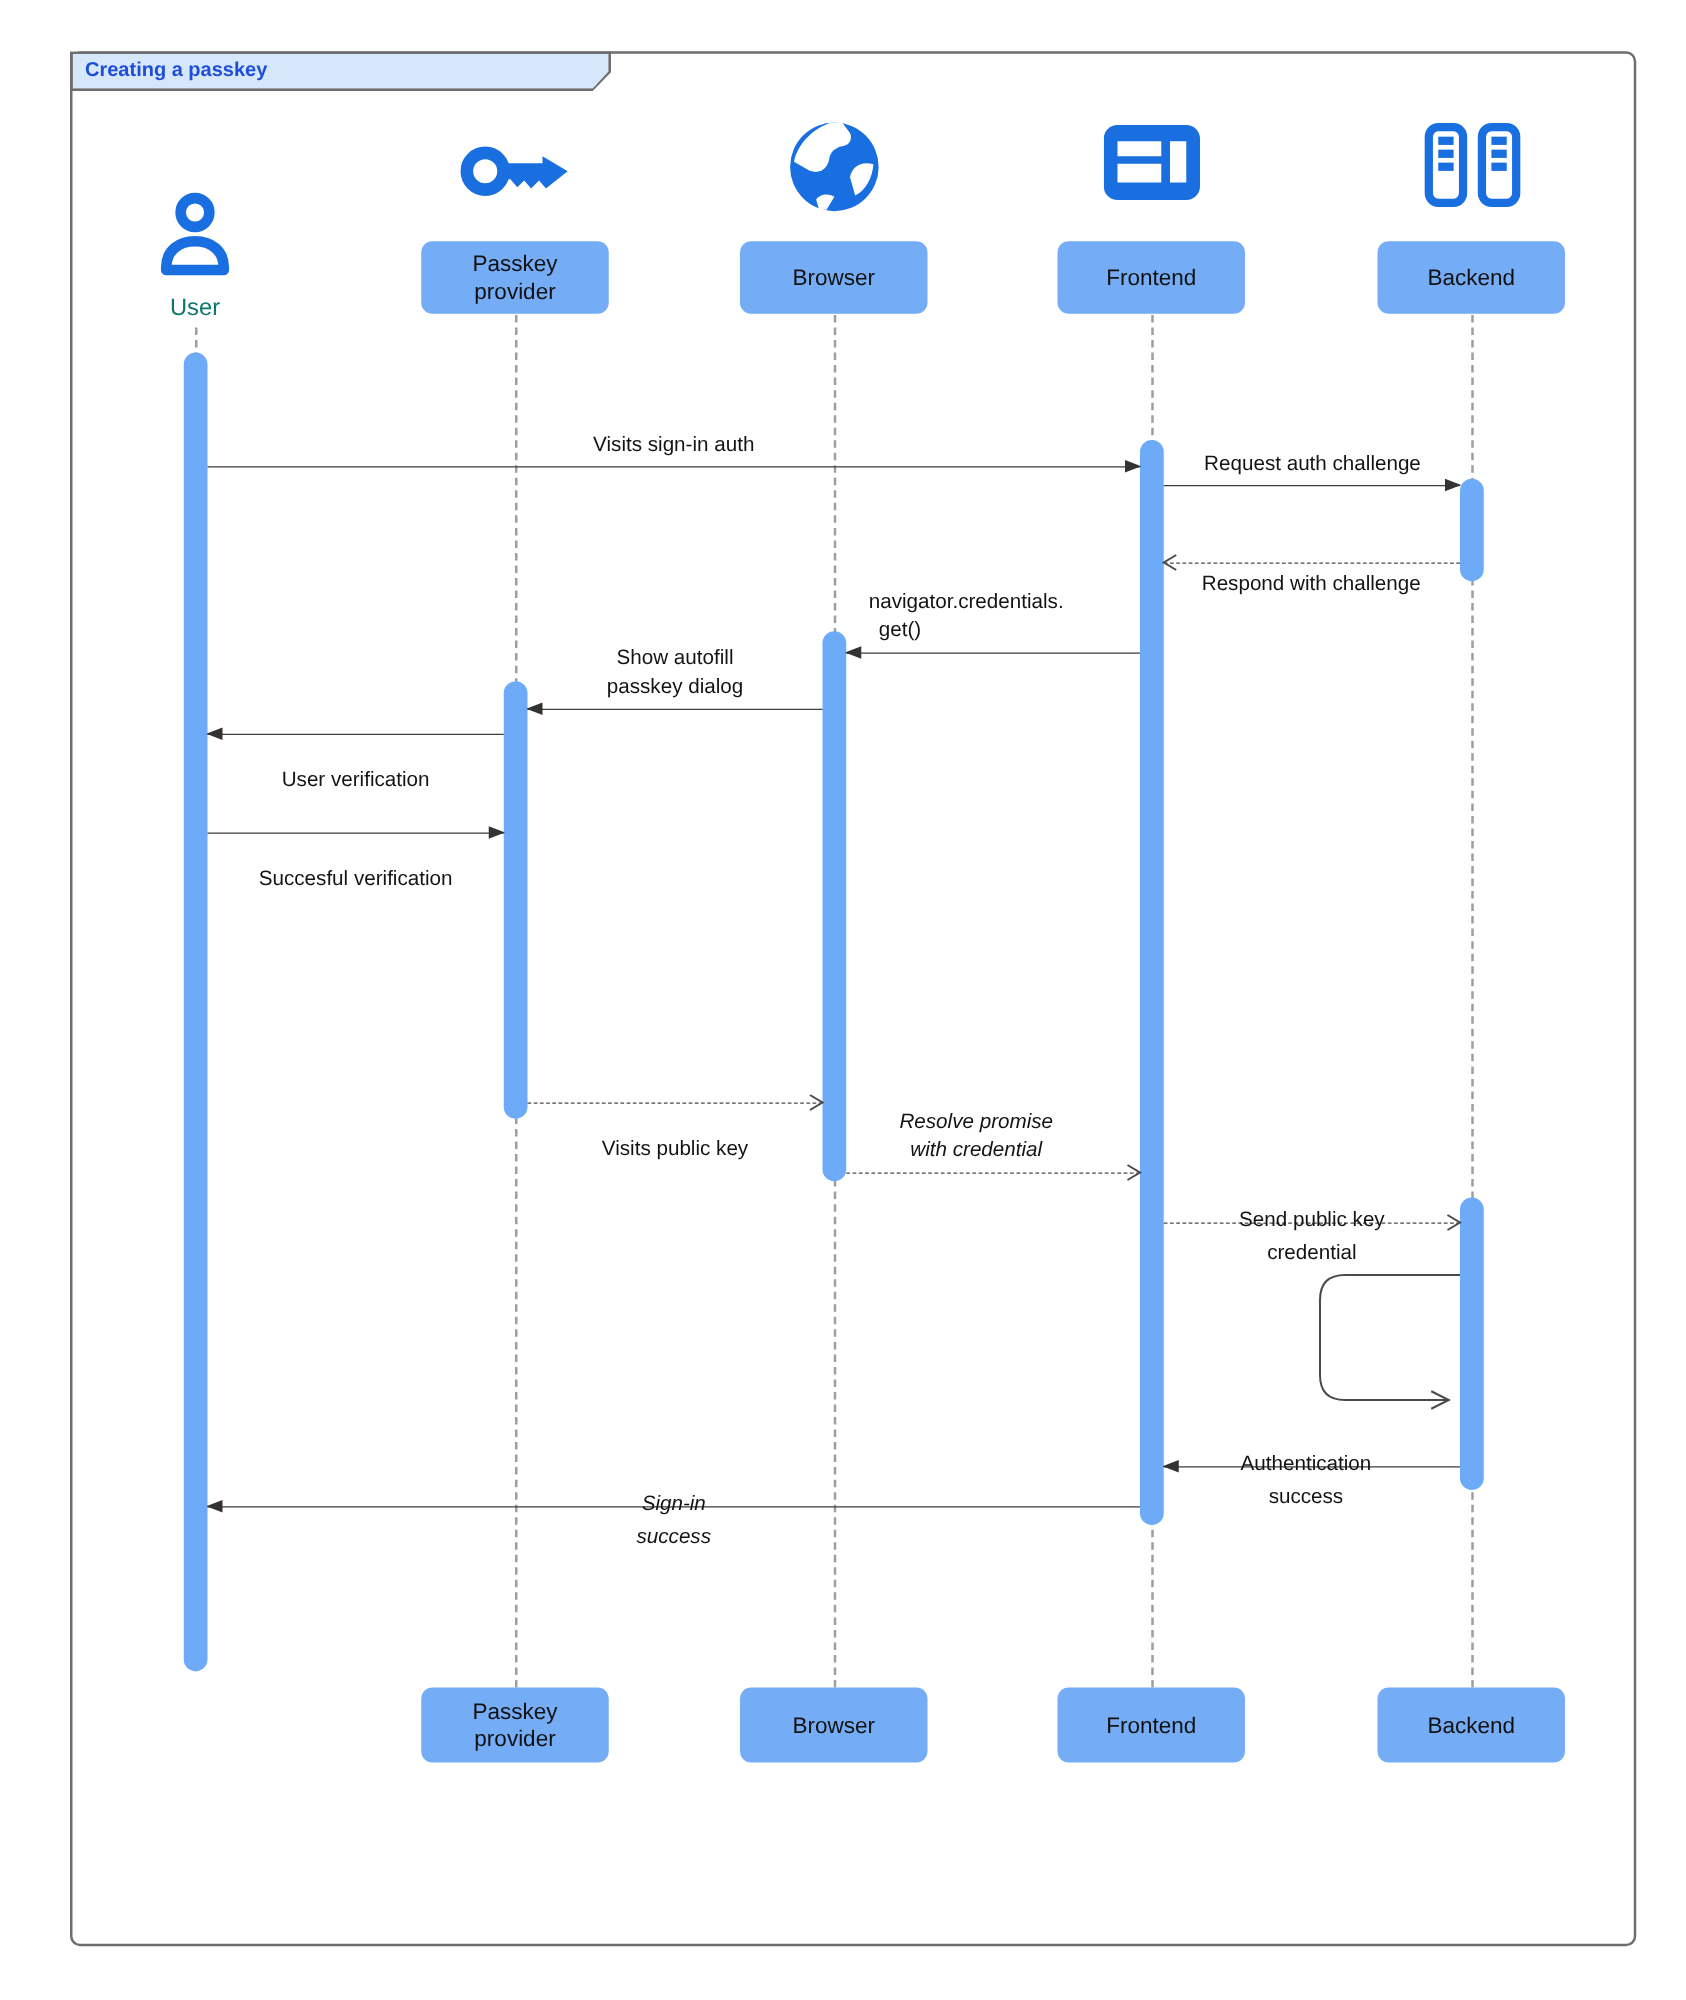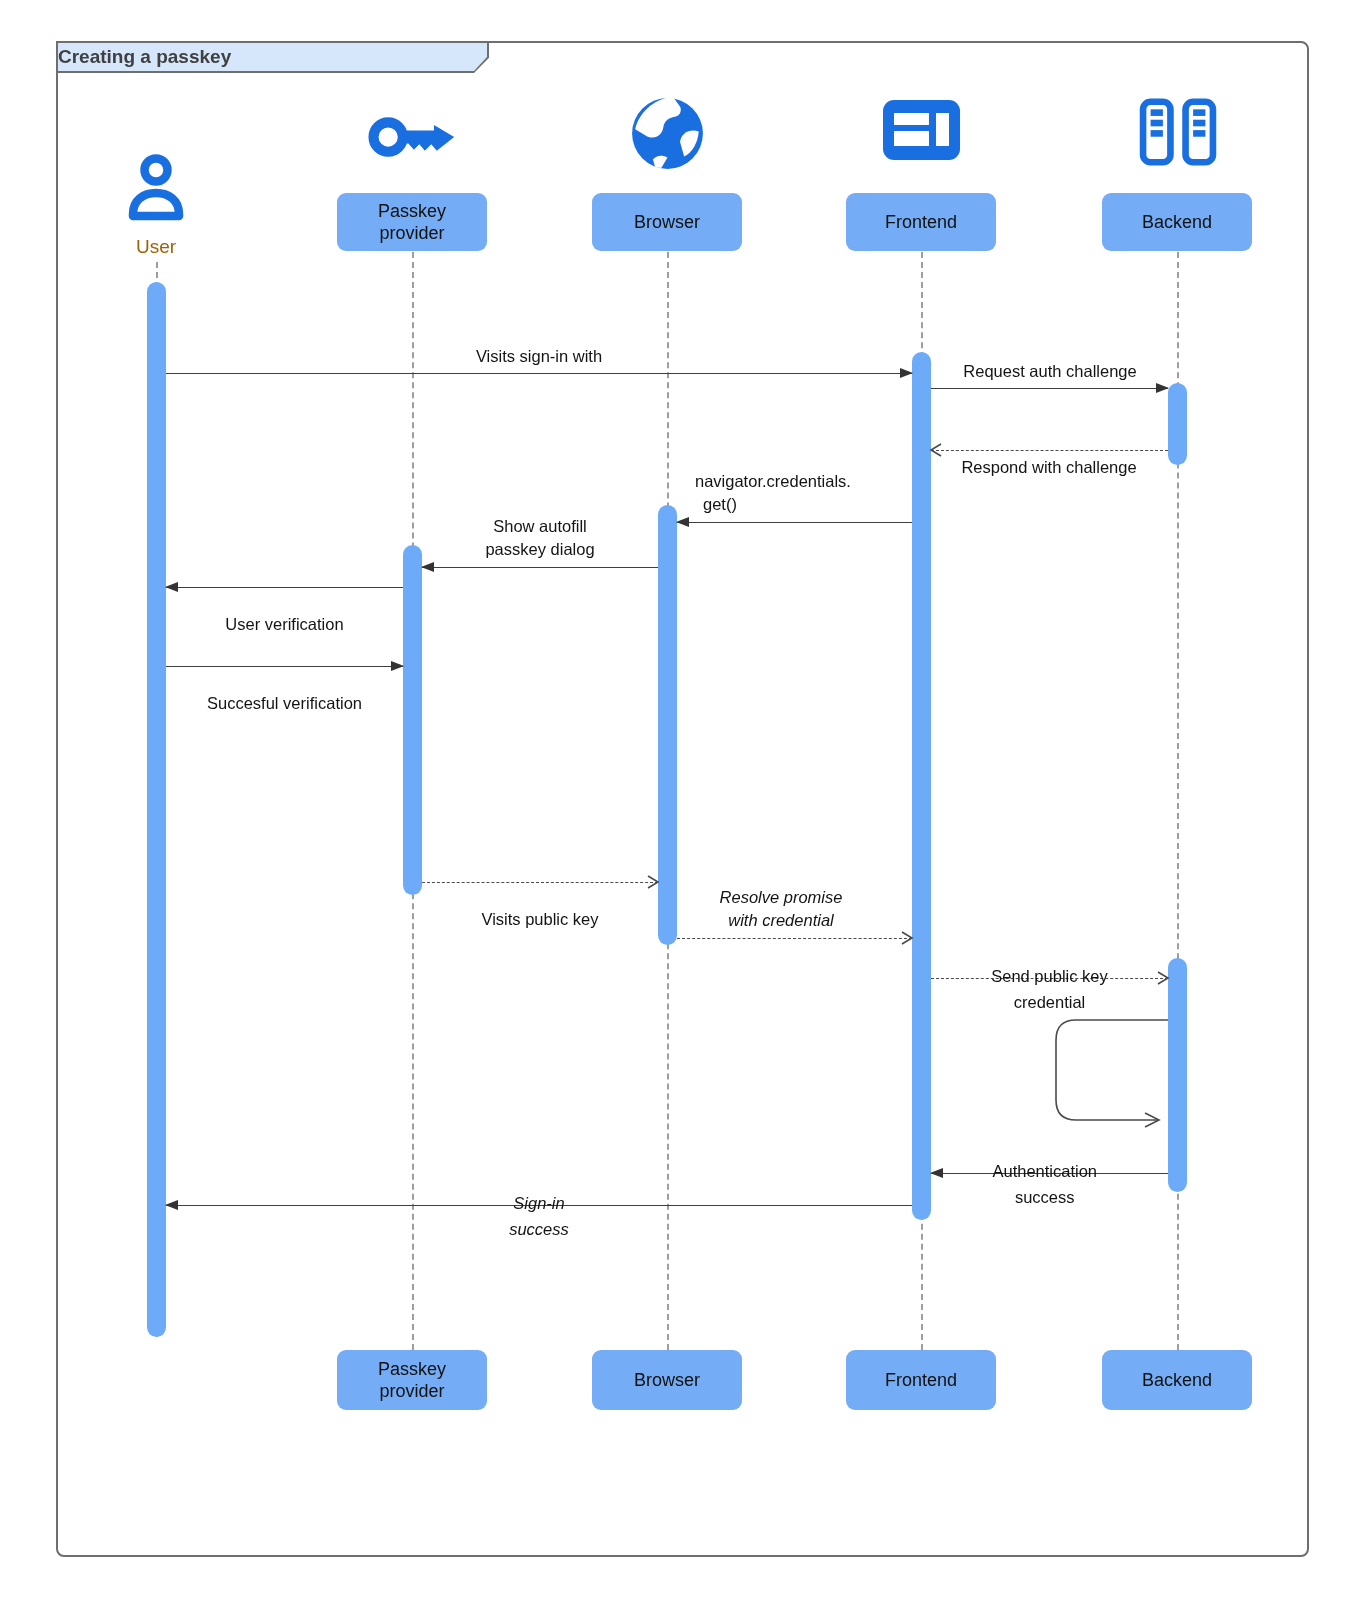--- a/index.html
+++ b/index.html
@@ -7,31 +7,31 @@
   .stage { position:relative; width:1349px; height:1600px; background:#fff; overflow:hidden; }
 
   .frame { position:absolute; left:56px; top:41px; width:1253px; height:1516px;
            border:2.5px solid #6e6e6e; border-radius:8px; background:#fff; box-sizing:border-box; }
 
   .tab-outer { position:absolute; left:56px; top:41px; width:433px; height:32px; background:#6e6e6e;
                clip-path:polygon(0 0,100% 0,100% 52%,calc(100% - 15px) 100%,0 100%); }
   .tab-inner { position:absolute; left:2px; top:2px; width:429px; height:28px; background:#d6e6fb;
                clip-path:polygon(0 0,100% 0,100% 50%,calc(100% - 13px) 100%,0 100%);
                display:flex; align-items:center; }
-  .tab-inner span { font-size:19px; font-weight:bold; color:#404040; }
+  .tab-inner span { font-size:16px; font-weight:bold; padding-left:10px; color:#1d4ed8; }
 
   .lifeline { position:absolute; width:0; border-left:2px dashed #9e9e9e; z-index:1; }
 
   .bar { position:absolute; width:19px; background:#6dabf8; border-radius:9.5px; z-index:3; }
 
   .abox { position:absolute; width:150px; background:#74acf5; border-radius:9px; z-index:4;
           display:flex; flex-direction:column; align-items:center; justify-content:center;
           font-size:18px; line-height:22px; text-align:center; color:#111; }
 
-  .actor-label { position:absolute; font-size:19px; color:#a16207; text-align:center; z-index:4; }
+  .actor-label { position:absolute; font-size:19px; color:#0f766e; text-align:center; z-index:4; }
 
   .icon { position:absolute; z-index:4; }
 
   .msg { position:absolute; height:0; z-index:5; }
   .msg .line { position:absolute; left:0; right:0; top:0; border-top:1.6px solid #3f3f3f; }
   .msg .line.dashed { border-top-style:dashed; border-top-color:#4a4a4a; }
   .ah-solid-right { position:absolute; right:-1px; top:-5px; width:0; height:0;
       border-top:5.5px solid transparent; border-bottom:5.5px solid transparent; border-left:13px solid #333; }
   .ah-solid-left { position:absolute; left:-1px; top:-5px; width:0; height:0;
       border-top:5.5px solid transparent; border-bottom:5.5px solid transparent; border-right:13px solid #333; }
@@ -134,21 +134,21 @@
   <div class="bar" style="left:1168px; top:958px; height:234px;"></div>
 
   <svg class="icon" style="left:1046px; top:1014px; z-index:2;" width="124" height="120" viewBox="0 0 124 120">
     <path d="M124 6 H30 Q10 6 10 26 V86 Q10 106 30 106 H112" fill="none" stroke="#4a4a4a" stroke-width="1.6"></path>
     <path d="M99 99 L113 106 L99 113" fill="none" stroke="#4a4a4a" stroke-width="1.6"></path>
   </svg>
 
   <div class="msg" style="left:166px; top:373px; width:746px;">
     <div class="line"></div>
     <span class="ah-solid-right"></span>
-    <div class="lbl" style="left:273px; width:200px; top:-28px;">Visits sign-in with</div>
+    <div class="lbl" style="left:273px; width:200px; top:-28px;">Visits sign-in auth</div>
   </div>
 
   <div class="msg" style="left:931px; top:388px; width:237px;">
     <div class="line"></div>
     <span class="ah-solid-right"></span>
     <div class="lbl" style="left:9px; width:220px; top:-28px;">Request auth challenge</div>
   </div>
 
   <div class="msg" style="left:931px; top:450px; width:237px;">
     <div class="line dashed"></div>

